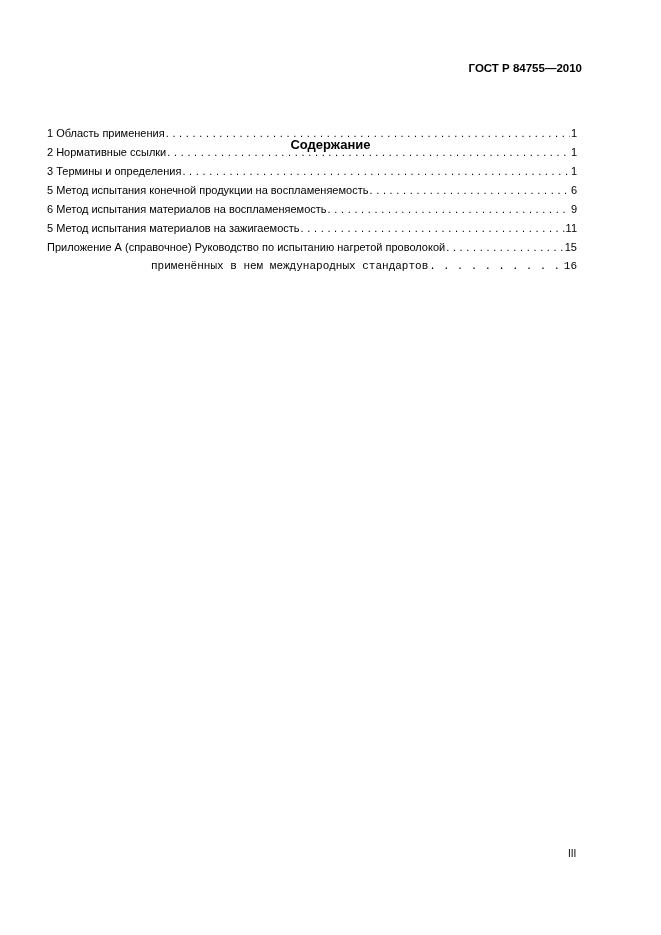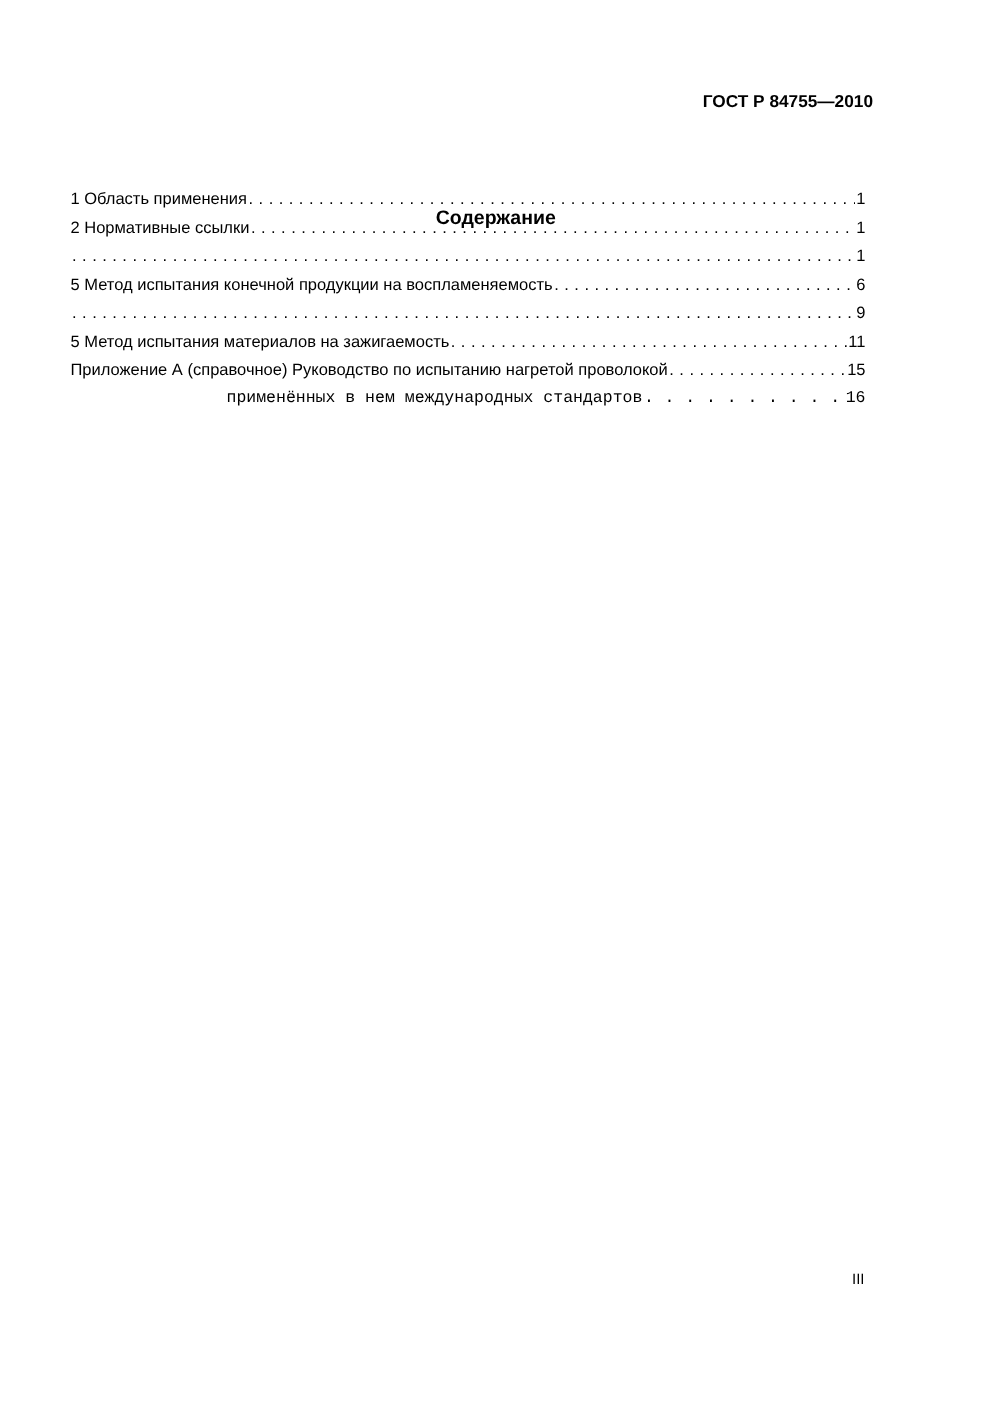--- a/index.html
+++ b/index.html
@@ -29,29 +29,31 @@
       <span class="label">1  Область применения</span>
       <span class="dots"></span>
       <span class="page">1</span>
     </div>
   <div class="row">
       <span class="label">2  Нормативные ссылки</span>
       <span class="dots"></span>
       <span class="page">1</span>
     </div>
   <div class="row">
+      <span class="label">3  Термины и определения</span>
       <span class="dots"></span>
       <span class="page">1</span>
     </div>
   <div class="row">
       <span class="label">5  Метод испытания конечной продукции на воспламеняемость</span>
       <span class="dots"></span>
       <span class="page">6</span>
     </div>
   <div class="row">
+      <span class="label">6  Метод испытания материалов на воспламеняемость</span>
       <span class="dots"></span>
       <span class="page">9</span>
     </div>
   <div class="row">
       <span class="label">5  Метод испытания материалов на зажигаемость</span>
       <span class="dots"></span>
       <span class="page">11</span>
     </div>
   <div class="row">
       <span class="label">Приложение А (справочное)  Руководство по испытанию нагретой проволокой</span>

